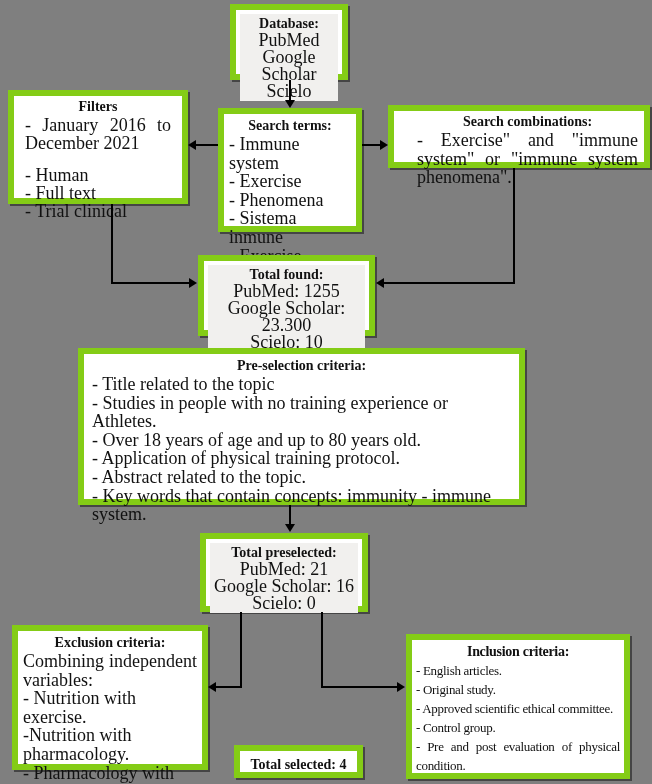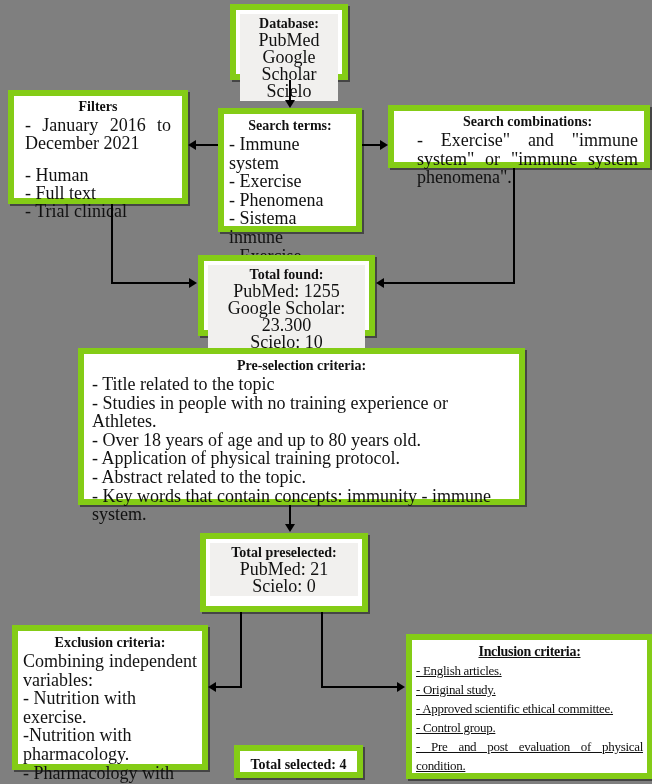--- a/index.html
+++ b/index.html
@@ -88,36 +88,37 @@
       <div class="line">- Application of physical training protocol.</div>
       <div class="line">- Abstract related to the topic.</div>
       <div class="line">- Key words that contain concepts: immunity - immune system.</div>
     </div>
   </div>
 
   <div class="box tight center-lines" style="left:200px; top:533px; width:168px; height:79px;">
     <div class="inner-gray">
       <div class="title">Total preselected:</div>
       <div class="line">PubMed: 21</div>
+      <div class="line">Google Scholar: 16</div>
       <div class="line">Scielo: 0</div>
     </div>
   </div>
 
   <div class="box" style="left:12px; top:625px; width:196px; height:145px;">
     <div class="pad">
       <div class="title">Exclusion criteria:</div>
       <div class="line justify">Combining independent variables:</div>
       <div class="line">- Nutrition with exercise.</div>
       <div class="line">-Nutrition with pharmacology.</div>
       <div class="line">- Pharmacology with exercise.</div>
       <div class="line">- Supplement” with exercise.</div>
     </div>
   </div>
 
-  <div class="box small" style="left:406px; top:634px; width:247px; height:145px;text-decoration:underline;">
+  <div class="box small" style="left:406px; top:634px; width:224px; height:145px;">
     <div class="pad" style="padding:2px 4px;">
       <div class="title">Inclusion criteria:</div>
       <div class="line">- English articles.</div>
       <div class="line">- Original study.</div>
       <div class="line">- Approved scientific ethical committee.</div>
       <div class="line">- Control group.</div>
       <div class="line justify">- Pre and post evaluation of physical condition.</div>
     </div>
   </div>
 

